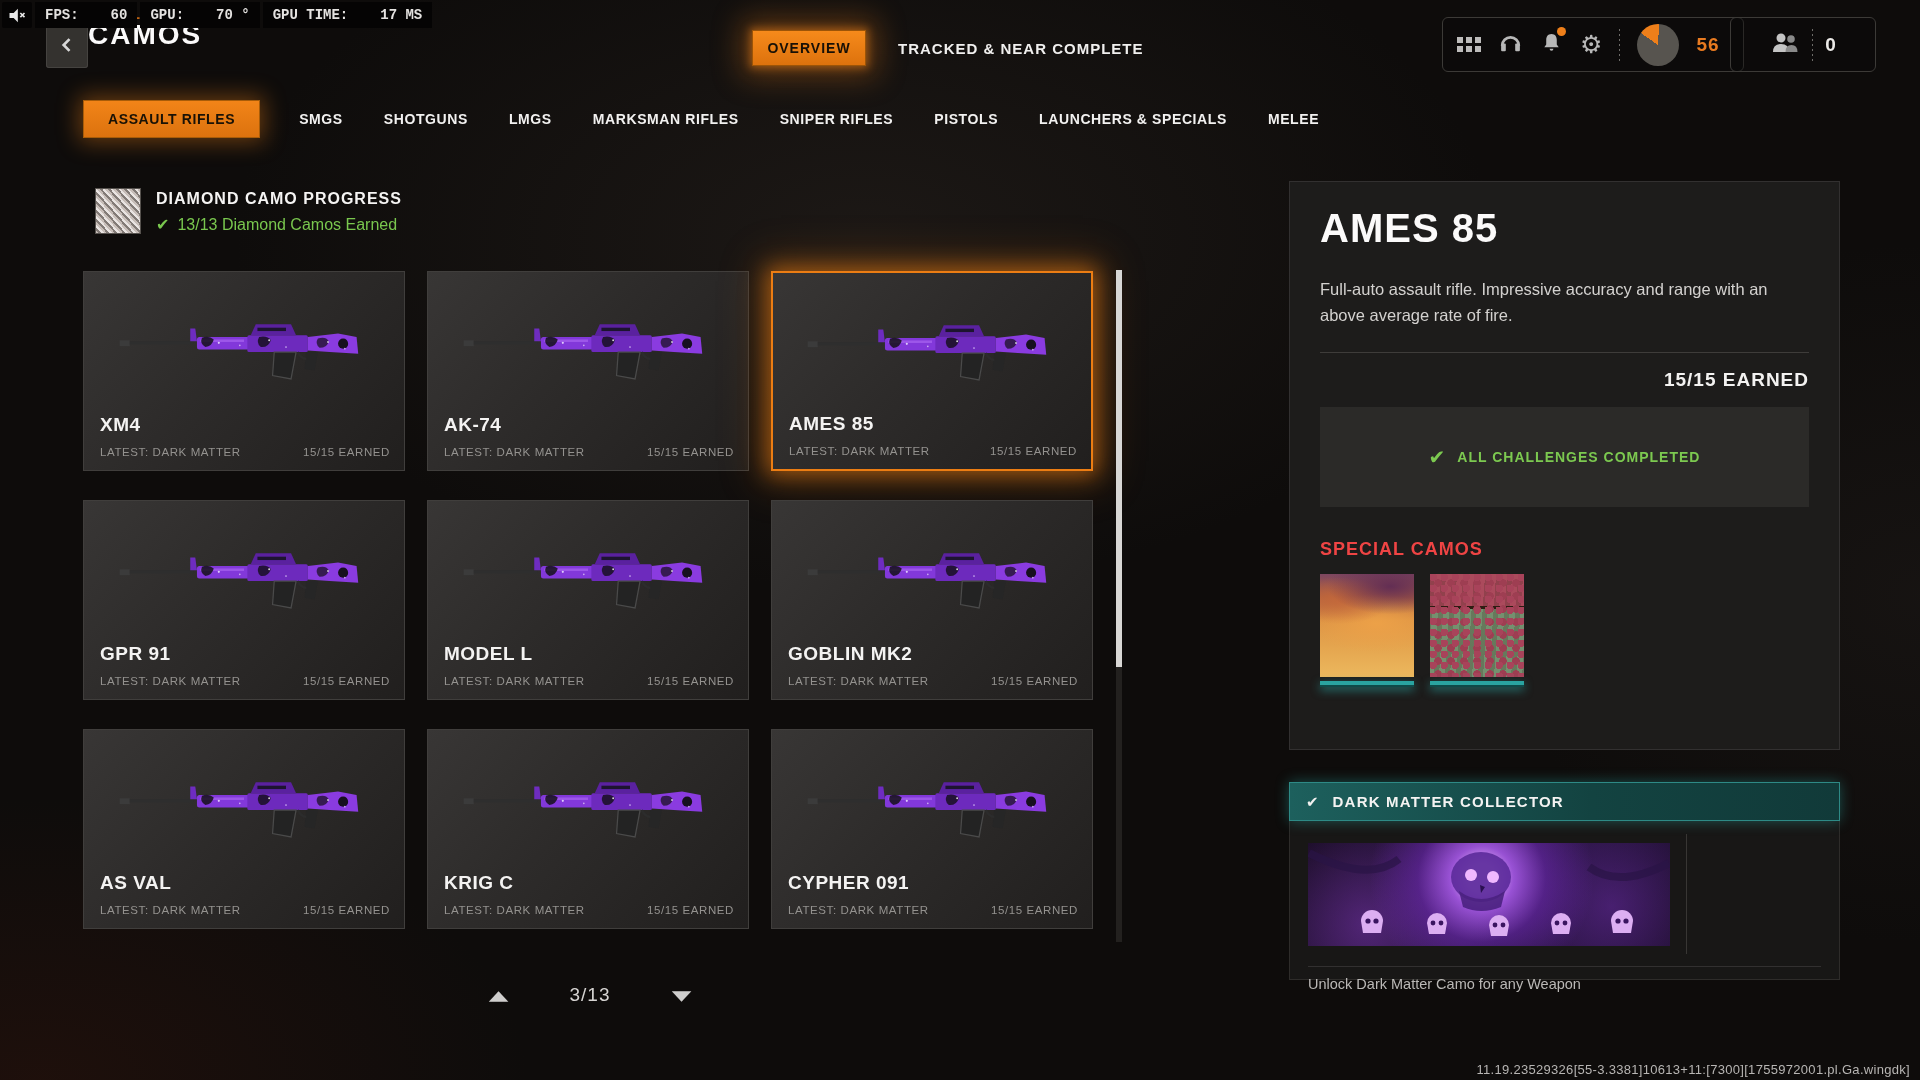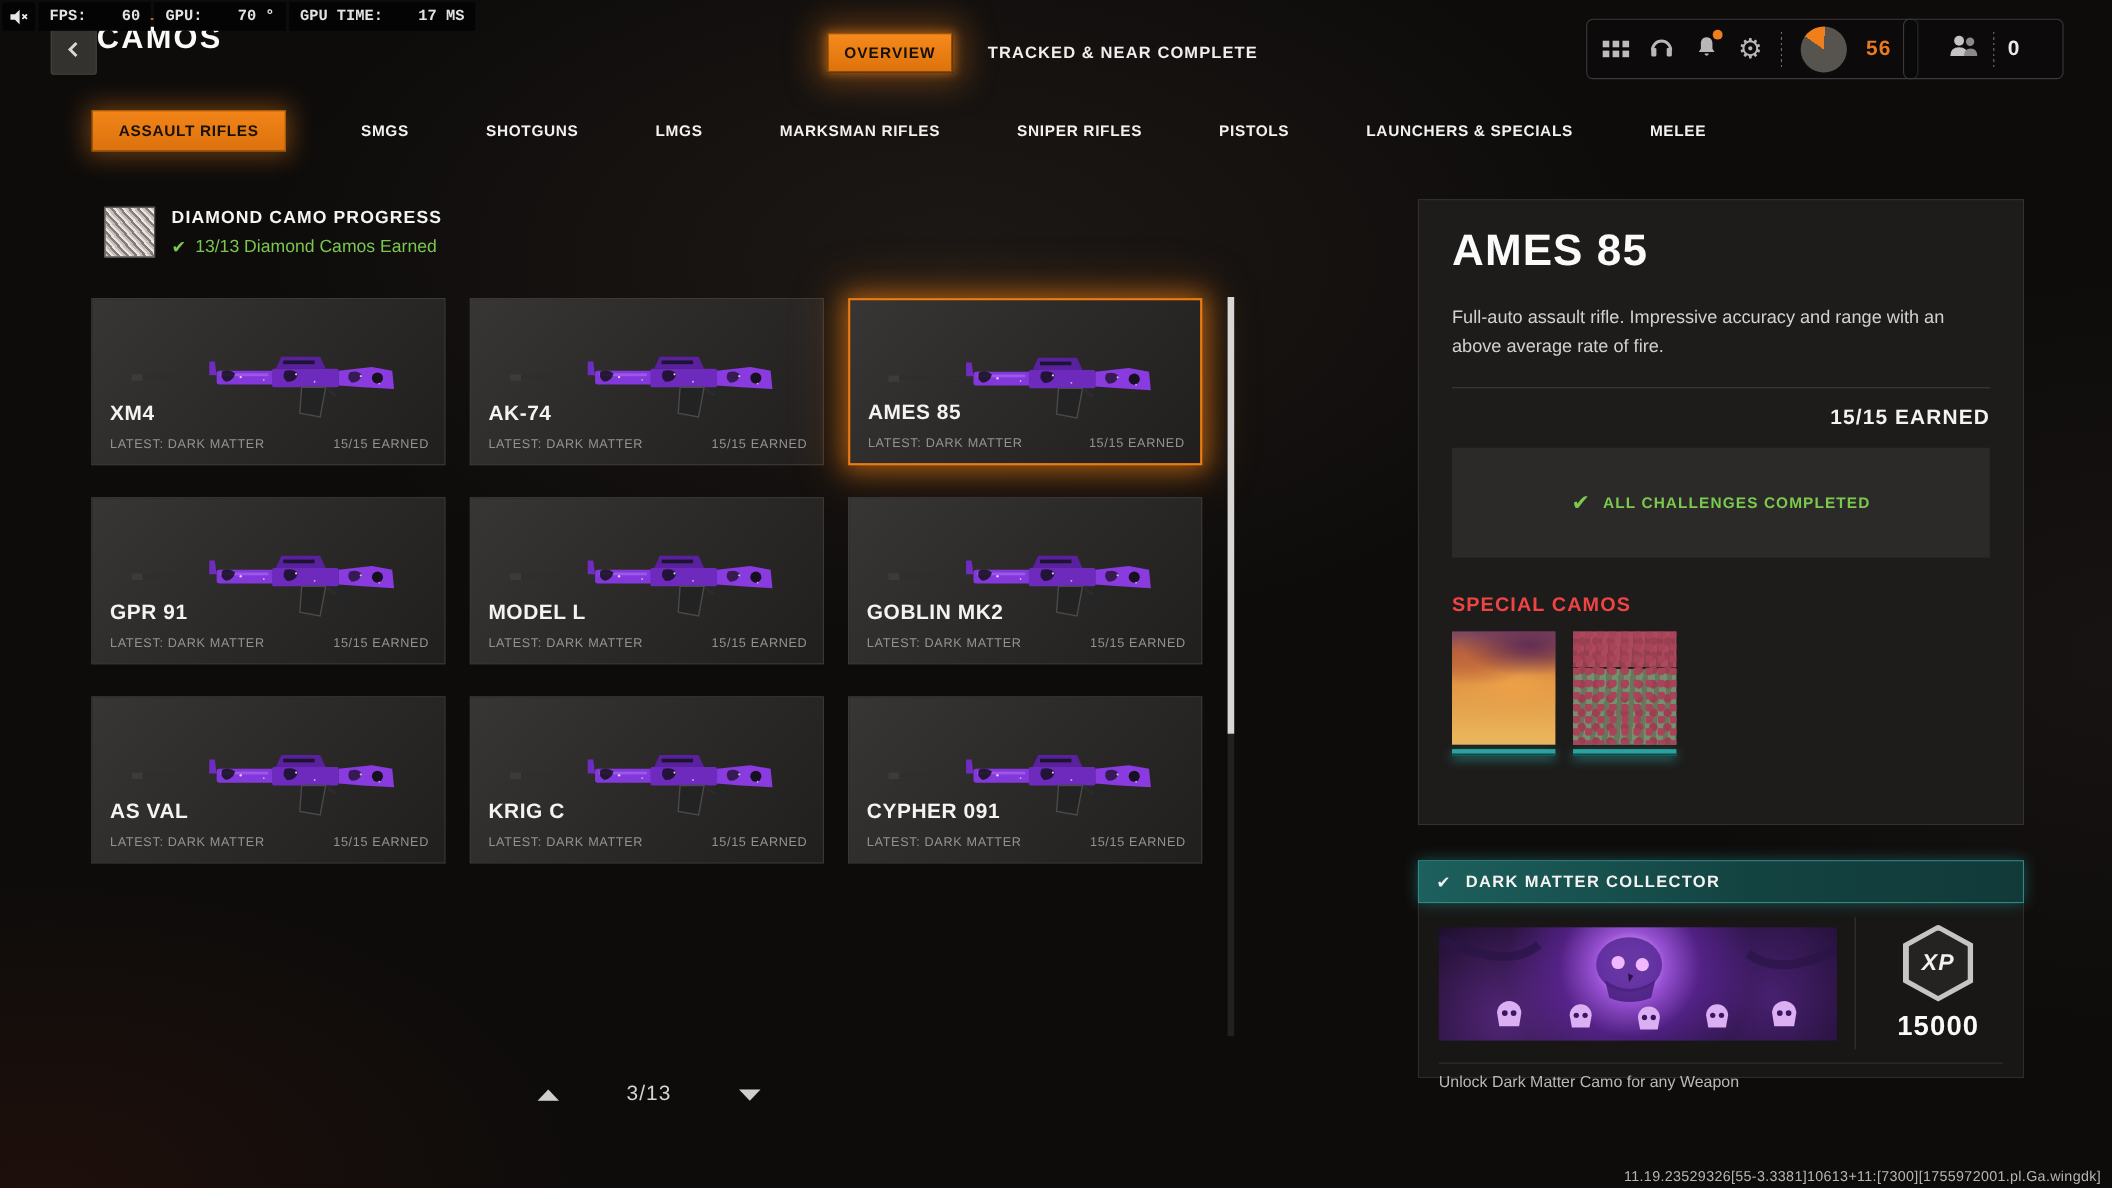--- a/index.html
+++ b/index.html
@@ -36,36 +36,36 @@
   .vdot{width:1px;height:32px;background:repeating-linear-gradient(180deg,#6e6c69 0 2px,transparent 2px 5px);}
   .bell-wrap{position:relative;}
   .bell-dot{position:absolute;right:-3px;top:-4px;width:9px;height:9px;border-radius:50%;background:#ee7f1a;}
   .avatar-ring{width:38px;height:38px;border-radius:50%;padding:2px;
     background:conic-gradient(from -55deg,#ee7f1a 0 58deg,#57544f 58deg 360deg);}
   .avatar{width:34px;height:34px;border-radius:50%;
     background:radial-gradient(circle at 50% 35%,#6a5848 0 16%,#3a332c 40%,#191511 72%,#0c0a08 100%);}
   .credits{color:#e87a20;font-size:19px;font-weight:bold;letter-spacing:1px;}
   .party-count{color:#eceae8;font-size:19px;font-weight:bold;}
   
-  .tabbar{position:absolute;left:83px;top:100px;display:flex;align-items:center;gap:66px;}
+  .tabbar{position:absolute;left:83px;top:100px;display:flex;align-items:center;gap:37px;}
   .tab{font-size:14px;font-weight:bold;letter-spacing:.6px;color:#f2f1f0;padding:10px 2px;cursor:default;}
   .tab.active{background:linear-gradient(180deg,#f28418,#dc720e);color:#191206;padding:10px 24px;
     box-shadow:0 0 22px 4px rgba(240,130,25,.4);border:1px solid #a85c08;}
   
   .progress-row{position:absolute;left:95px;top:188px;display:flex;gap:15px;align-items:flex-start;}
   .diamond-thumb{width:44px;height:44px;border:1px solid #56524e;
     background:
      repeating-linear-gradient(48deg,rgba(200,190,185,.9) 0 2px,rgba(120,112,108,.85) 2px 4px,rgba(235,230,228,.95) 4px 6px),
      #bdb8b4;}
   .progress-title{font-size:16px;font-weight:bold;letter-spacing:1px;color:#f5f4f3;margin-top:2px;}
   .progress-status{margin-top:7px;font-size:16px;color:#79c74e;display:flex;align-items:center;gap:8px;}
   
   .weapon-grid{position:absolute;left:83px;top:271px;display:grid;
     grid-template-columns:repeat(3,322px);column-gap:22px;row-gap:29px;}
-  .weapon-card{position:relative;width:322px;height:152px;box-sizing:border-box;
+  .weapon-card{position:relative;width:322px;height:200px;box-sizing:border-box;
     background:linear-gradient(133deg,#383635 0%,#2d2b2a 45%,#211f1e 100%);
     border:1px solid #403e3c;}
   .weapon-card.selected{border:2px solid #ec7d13;
     box-shadow:0 0 20px 4px rgba(236,125,19,.55),0 0 40px 10px rgba(236,125,19,.25);}
   .weapon-art{position:absolute;left:50%;top:26px;transform:translateX(-50%);}
   .weapon-name{position:absolute;left:16px;bottom:34px;font-size:19px;font-weight:bold;letter-spacing:.5px;color:#f4f3f2;}
   .weapon-meta{position:absolute;left:16px;right:14px;bottom:12px;display:flex;justify-content:space-between;
     font-size:11.5px;letter-spacing:.6px;color:#94928f;}
   
   .scroll-track{position:absolute;left:1116px;top:270px;width:6px;height:672px;background:#23211f;}
@@ -598,27 +598,19 @@
               <circle cx="194" cy="82" r="2.4"></circle>
             <circle cx="248" cy="80" r="2.4"></circle>
               <circle cx="256" cy="80" r="2.4"></circle>
             <circle cx="309" cy="78" r="2.6"></circle>
               <circle cx="317" cy="78" r="2.6"></circle>
           </g>
           <path d="M0 10 q60 30 90 6 M360 20 q-50 26 -80 4" stroke="#2a1446" stroke-width="8" fill="none" opacity=".7"></path>
         </svg>
       </div>
       <div class="collector-vdiv"></div>
-      <div class="xp-col">
-        <div class="hex-outer">
-          <div class="hex-inner">
-              <span>XP</span>
-            </div>
-        </div>
-        <div class="xp-value">15000</div>
-      </div>
     </div>
     <div class="collector-hdiv"></div>
     <div class="collector-desc">Unlock Dark Matter Camo for any Weapon</div>
   </div>
 
   <div class="version">11.19.23529326[55-3.3381]10613+11:[7300][1755972001.pl.Ga.wingdk]</div>
 </div>
 
 </body></html>

